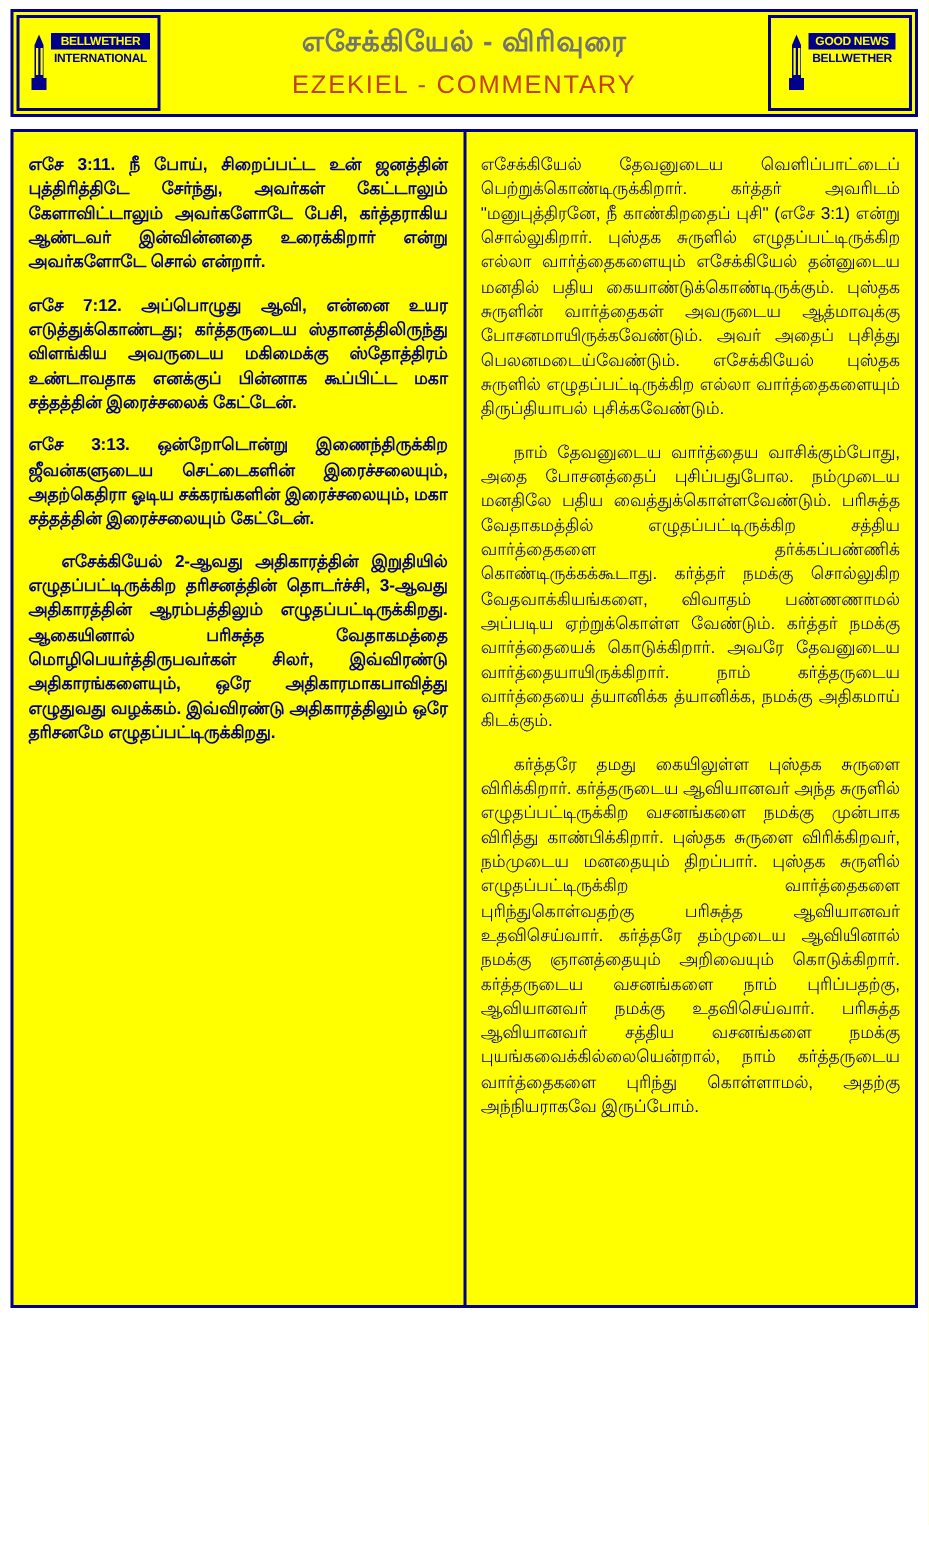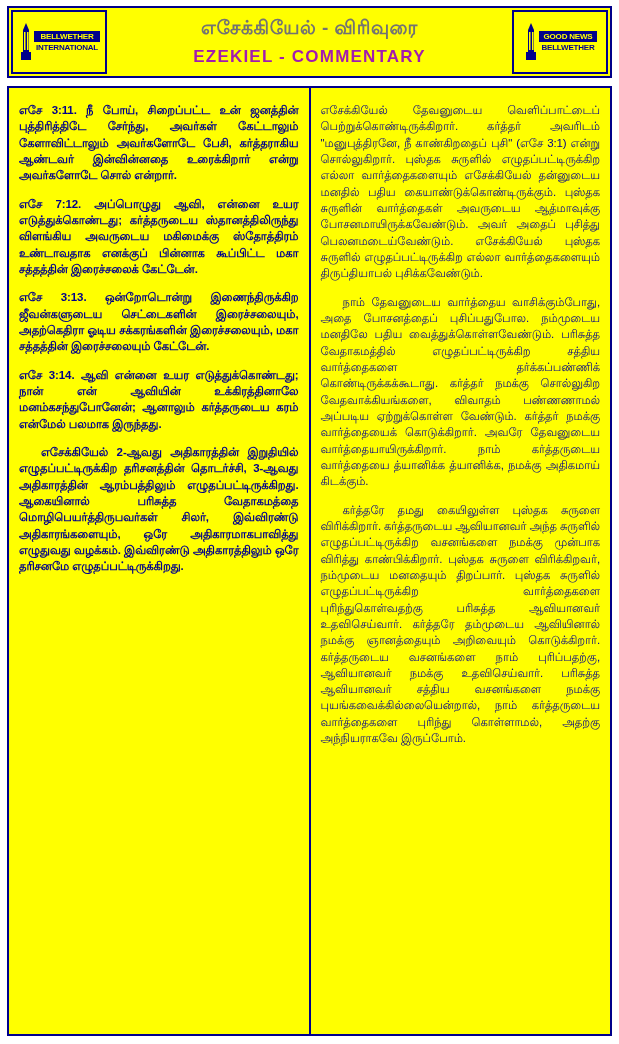--- a/index.html
+++ b/index.html
@@ -40,21 +40,21 @@
     margin: 2px;
     box-sizing: border-box;
     background: #ffff00;
     display: flex;
     align-items: center;
     justify-content: center;
     flex-shrink: 0;
   }
   .logo-inner {
     display: flex;
-    align-items: center;
+    align-items: flex-start;
     gap: 0;
     padding: 0 2px;
   }
   .logo-mark {
     width: 16px;
     height: 40px;
     position: relative;
     flex-shrink: 0;
   }
   .logo-mark svg { display: block; }
@@ -89,33 +89,33 @@
   }
   .title-tamil {
     font-size: 19px;
     font-weight: bold;
     color: #737373;
     letter-spacing: 0.5px;
     white-space: nowrap;
   }
   .title-english {
     font-size: 17px;
-    font-weight: bold;
-    color: #a21caf;
+    font-weight: normal;
+    color: #c2410c;
     letter-spacing: 1.2px;
     white-space: nowrap;
   }
 
   
   .body-frame {
     position: absolute;
     left: 7px;
     top: 86px;
     width: 605px;
-    height: 950px;
+    height: 786px;
     border: 2px solid #00008b;
     background: #ffff00;
     box-sizing: border-box;
     display: flex;
   }
   .column {
     flex: 1;
     padding: 14px 10px 8px 10px;
     box-sizing: border-box;
     overflow: hidden;
@@ -190,21 +190,20 @@
     </div>
 
   </div>
 
   <div class="body-frame">
 
     <div class="column col-left">
       <p class="para">எசே 3:11. நீ போய், சிறைப்பட்ட உன் ஜனத்தின் புத்திரித்திடே சேர்ந்து, அவர்கள் கேட்டாலும் கேளாவிட்டாலும் அவர்களோடே பேசி, கர்த்தராகிய ஆண்டவர் இன்வின்னதை உரைக்கிறார் என்று அவர்களோடே சொல் என்றார்.</p>
       <p class="para">எசே 7:12. அப்பொழுது ஆவி, என்னை உயர எடுத்துக்கொண்டது; கர்த்தருடைய ஸ்தானத்திலிருந்து விளங்கிய அவருடைய மகிமைக்கு ஸ்தோத்திரம் உண்டாவதாக எனக்குப் பின்னாக கூப்பிட்ட மகா சத்தத்தின் இரைச்சலைக் கேட்டேன்.</p>
       <p class="para">எசே 3:13. ஒன்றோடொன்று இணைந்திருக்கிற ஜீவன்களுடைய செட்டைகளின் இரைச்சலையும், அதற்கெதிரா ஓடிய சக்கரங்களின் இரைச்சலையும், மகா சத்தத்தின் இரைச்சலையும் கேட்டேன்.</p>
-      <p class="para">எசே 3:14. ஆவி என்னை உயர எடுத்துக்கொண்டது; நான் என் ஆவியின் உக்கிரத்தினாலே மனம்கசந்துபோனேன்; ஆனாலும் கர்த்தருடைய கரம் என்மேல் பலமாக இருந்தது.</p>
       <p class="para indent last">எசேக்கியேல் 2-ஆவது அதிகாரத்தின் இறுதியில் எழுதப்பட்டிருக்கிற தரிசனத்தின் தொடர்ச்சி, 3-ஆவது அதிகாரத்தின் ஆரம்பத்திலும் எழுதப்பட்டிருக்கிறது. ஆகையினால் பரிசுத்த வேதாகமத்தை மொழிபெயர்த்திருபவர்கள் சிலர், இவ்விரண்டு அதிகாரங்களையும், ஒரே அதிகாரமாகபாவித்து எழுதுவது வழக்கம். இவ்விரண்டு அதிகாரத்திலும் ஒரே தரிசனமே எழுதப்பட்டிருக்கிறது.</p>
     </div>
 
     <div class="col-divider"></div>
 
     <div class="column col-right">
       <p class="para">எசேக்கியேல் தேவனுடைய வெளிப்பாட்டைப் பெற்றுக்கொண்டிருக்கிறார். கர்த்தர் அவரிடம் "மனுபுத்திரனே, நீ காண்கிறதைப் புசி" (எசே 3:1) என்று சொல்லுகிறார். புஸ்தக சுருளில் எழுதப்பட்டிருக்கிற எல்லா வார்த்தைகளையும் எசேக்கியேல் தன்னுடைய மனதில் பதிய கையாண்டுக்கொண்டிருக்கும். புஸ்தக சுருளின் வார்த்தைகள் அவருடைய ஆத்மாவுக்கு போசனமாயிருக்கவேண்டும். அவர் அதைப் புசித்து பெலனமடைய்வேண்டும். எசேக்கியேல் புஸ்தக சுருளில் எழுதப்பட்டிருக்கிற எல்லா வார்த்தைகளையும் திருப்தியாபல் புசிக்கவேண்டும்.</p>
       <p class="para indent">நாம் தேவனுடைய வார்த்தைய வாசிக்கும்போது, அதை போசனத்தைப் புசிப்பதுபோல. நம்முடைய மனதிலே பதிய வைத்துக்கொள்ளவேண்டும். பரிசுத்த வேதாகமத்தில் எழுதப்பட்டிருக்கிற சத்திய வார்த்தைகளை தர்க்கப்பண்ணிக் கொண்டிருக்கக்கூடாது. கர்த்தர் நமக்கு சொல்லுகிற வேதவாக்கியங்களை, விவாதம் பண்ணணாமல் அப்படிய ஏற்றுக்கொள்ள வேண்டும். கர்த்தர் நமக்கு வார்த்தையைக் கொடுக்கிறார். அவரே தேவனுடைய வார்த்தையாயிருக்கிறார். நாம் கர்த்தருடைய வார்த்தையை த்யானிக்க த்யானிக்க, நமக்கு அதிகமாய் கிடக்கும்.</p>
       <p class="para indent last">கர்த்தரே தமது கையிலுள்ள புஸ்தக சுருளை விரிக்கிறார். கர்த்தருடைய ஆவியானவர் அந்த சுருளில் எழுதப்பட்டிருக்கிற வசனங்களை நமக்கு முன்பாக விரித்து காண்பிக்கிறார். புஸ்தக சுருளை விரிக்கிறவர், நம்முடைய மனதையும் திறப்பார். புஸ்தக சுருளில் எழுதப்பட்டிருக்கிற வார்த்தைகளை புரிந்துகொள்வதற்கு பரிசுத்த ஆவியானவர் உதவிசெய்வார். கர்த்தரே தம்முடைய ஆவியினால் நமக்கு ஞானத்தையும் அறிவையும் கொடுக்கிறார். கர்த்தருடைய வசனங்களை நாம் புரிப்பதற்கு, ஆவியானவர் நமக்கு உதவிசெய்வார். பரிசுத்த ஆவியானவர் சத்திய வசனங்களை நமக்கு புயங்கவைக்கில்லையென்றால், நாம் கர்த்தருடைய வார்த்தைகளை புரிந்து கொள்ளாமல், அதற்கு அந்நியராகவே இருப்போம்.</p>
     </div>

